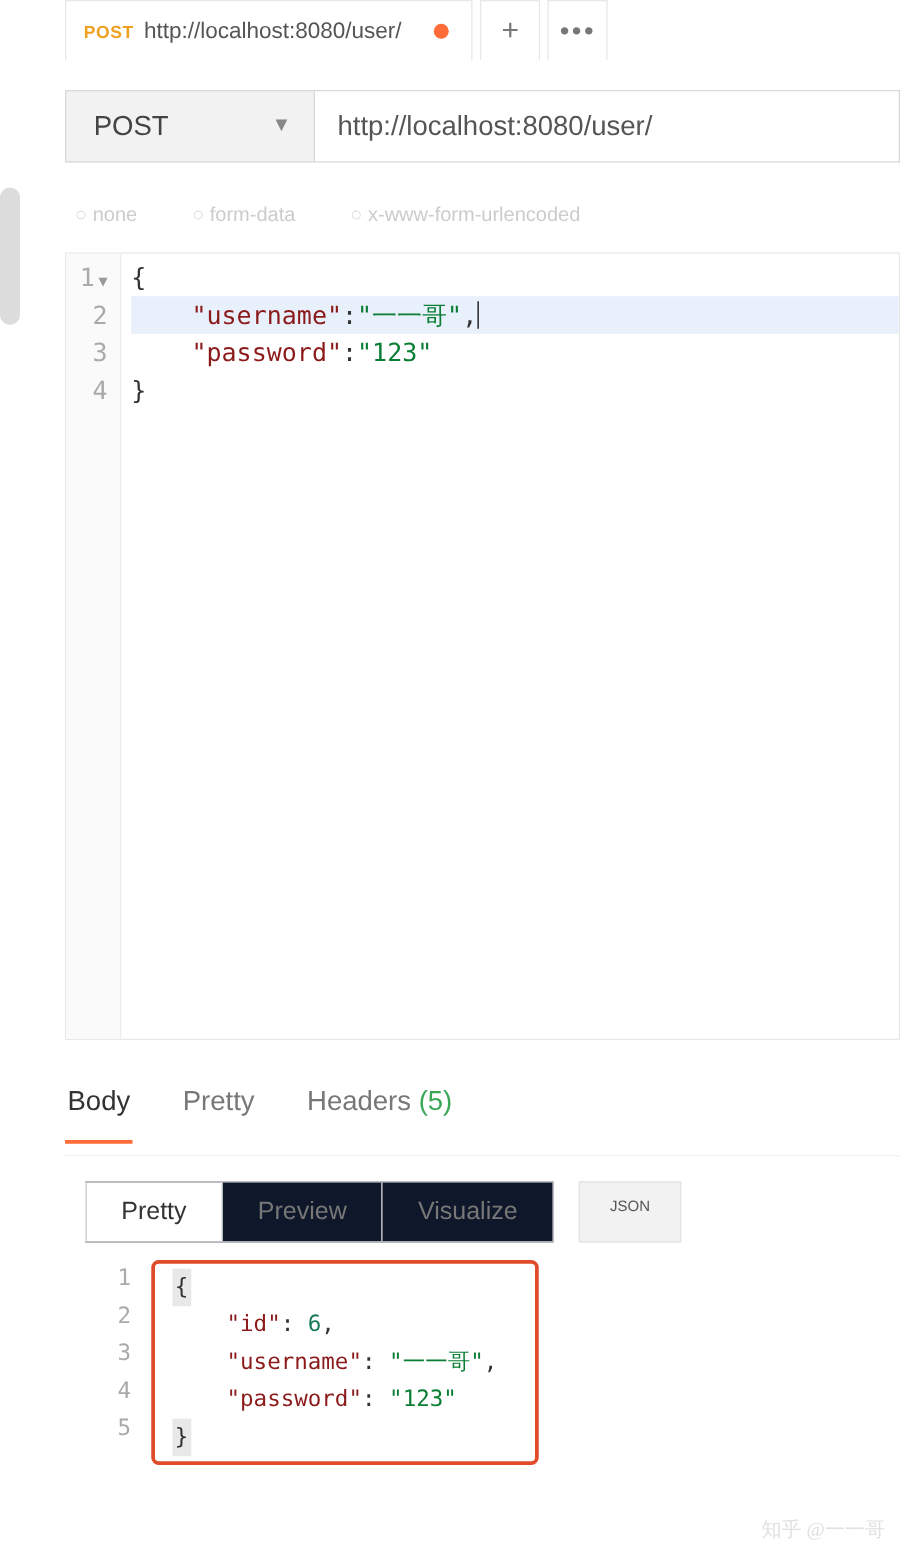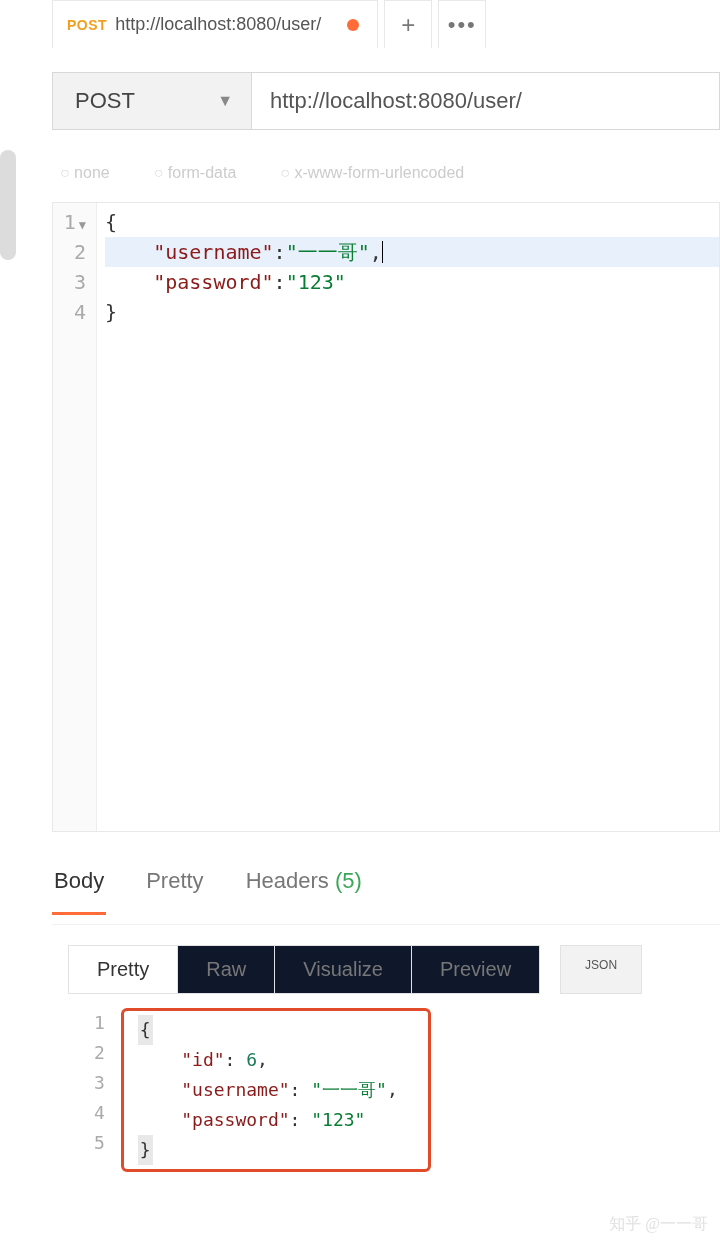--- a/index.html
+++ b/index.html
@@ -285,23 +285,22 @@
     <div class="resp-tab">Pretty</div>
     <div class="resp-tab">
       <span>Headers</span>
       <span class="count">(5)</span>
     </div>
   </div>
 
   <div class="view-row">
     <div class="view-group">
       <div class="view-btn active">Pretty</div>
-      <div class="view-btn">Raw</div>
+      <div class="view-btn">Preview</div>
       <div class="view-btn">Visualize</div>
-      <div class="view-btn">Preview</div>
     </div>
     <div class="view-lang">JSON</div>
   </div>
 
   <div class="resp-body">
     <div class="resp-gutter">
       <div class="gline">1</div>
       <div class="gline">2</div>
       <div class="gline">3</div>
       <div class="gline">4</div>

